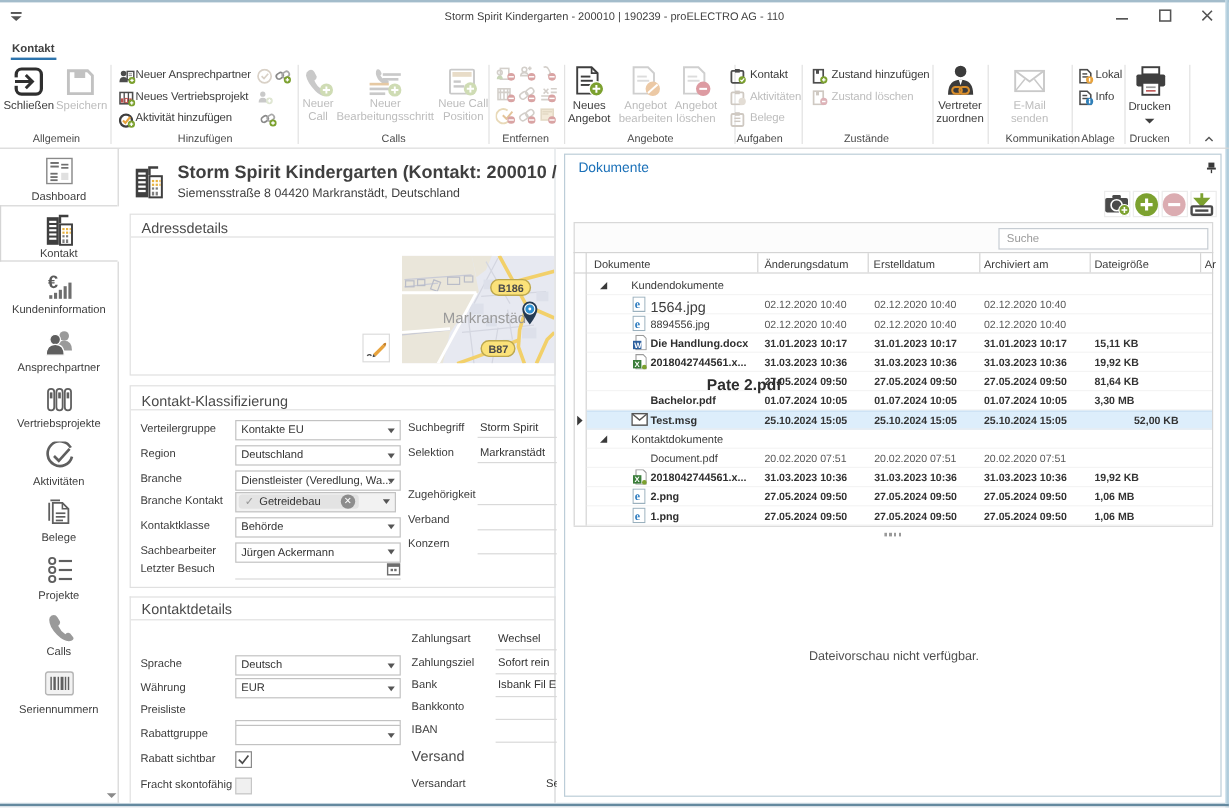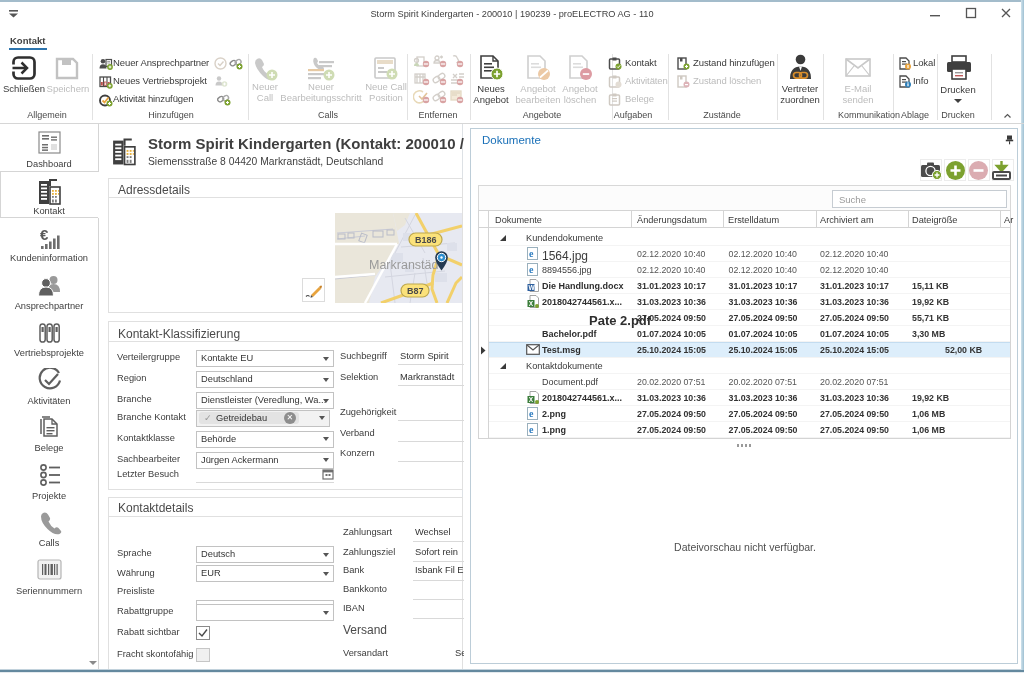--- a/index.html
+++ b/index.html
@@ -730,21 +730,21 @@
  <div class="cell b" style="left:71px;top:168px;font-size:9px;color:#2e2e2e;">2018042744561.x...</div>
  <div class="cell b" style="left:166px;top:168px;color:#333;">31.03.2023 10:36</div>
  <div class="cell b" style="left:257.5px;top:168px;color:#333;">31.03.2023 10:36</div>
  <div class="cell b" style="left:349px;top:168px;color:#333;">31.03.2023 10:36</div>
  <div class="cell b" style="left:441px;top:168px;color:#333;">19,92 KB</div>
  <div class="ab" style="left:18px;top:196px;width:521px;height:1px;background:#f4f4f4;"></div>
  <div class="cell b" style="left:71px;top:184px;font-size:13px;color:#2e2e2e;margin-left:47px;">Pate 2.pdf</div>
  <div class="cell b" style="left:166px;top:184px;color:#333;">27.05.2024 09:50</div>
  <div class="cell b" style="left:257.5px;top:184px;color:#333;">27.05.2024 09:50</div>
  <div class="cell b" style="left:349px;top:184px;color:#333;">27.05.2024 09:50</div>
- <div class="cell b" style="left:441px;top:184px;color:#333;">55,71 KB</div>
+ <div class="cell b" style="left:441px;top:184px;color:#333;">81,64 KB</div>
  <div class="ab" style="left:18px;top:212px;width:521px;height:1px;background:#f4f4f4;"></div>
  <div class="cell b" style="left:71px;top:200px;font-size:9px;color:#2e2e2e;">Bachelor.pdf</div>
  <div class="cell b" style="left:166px;top:200px;color:#333;">01.07.2024 10:05</div>
  <div class="cell b" style="left:257.5px;top:200px;color:#333;">01.07.2024 10:05</div>
  <div class="cell b" style="left:349px;top:200px;color:#333;">01.07.2024 10:05</div>
  <div class="cell b" style="left:441px;top:200px;color:#333;">3,30 MB</div>
  <div class="ab" style="left:18px;top:228px;width:521px;height:1px;background:#f4f4f4;"></div>
  <svg class="ab" style="left:55px;top:215px;" width="14" height="11" viewBox="0 0 14 11">
       <rect x="0.7" y="0.7" width="12.6" height="9.6" fill="#fff" stroke="#555" stroke-width="1.2"></rect>
       <path d="M1 1 L7 6 L13 1" fill="none" stroke="#555" stroke-width="1.2"></path>

